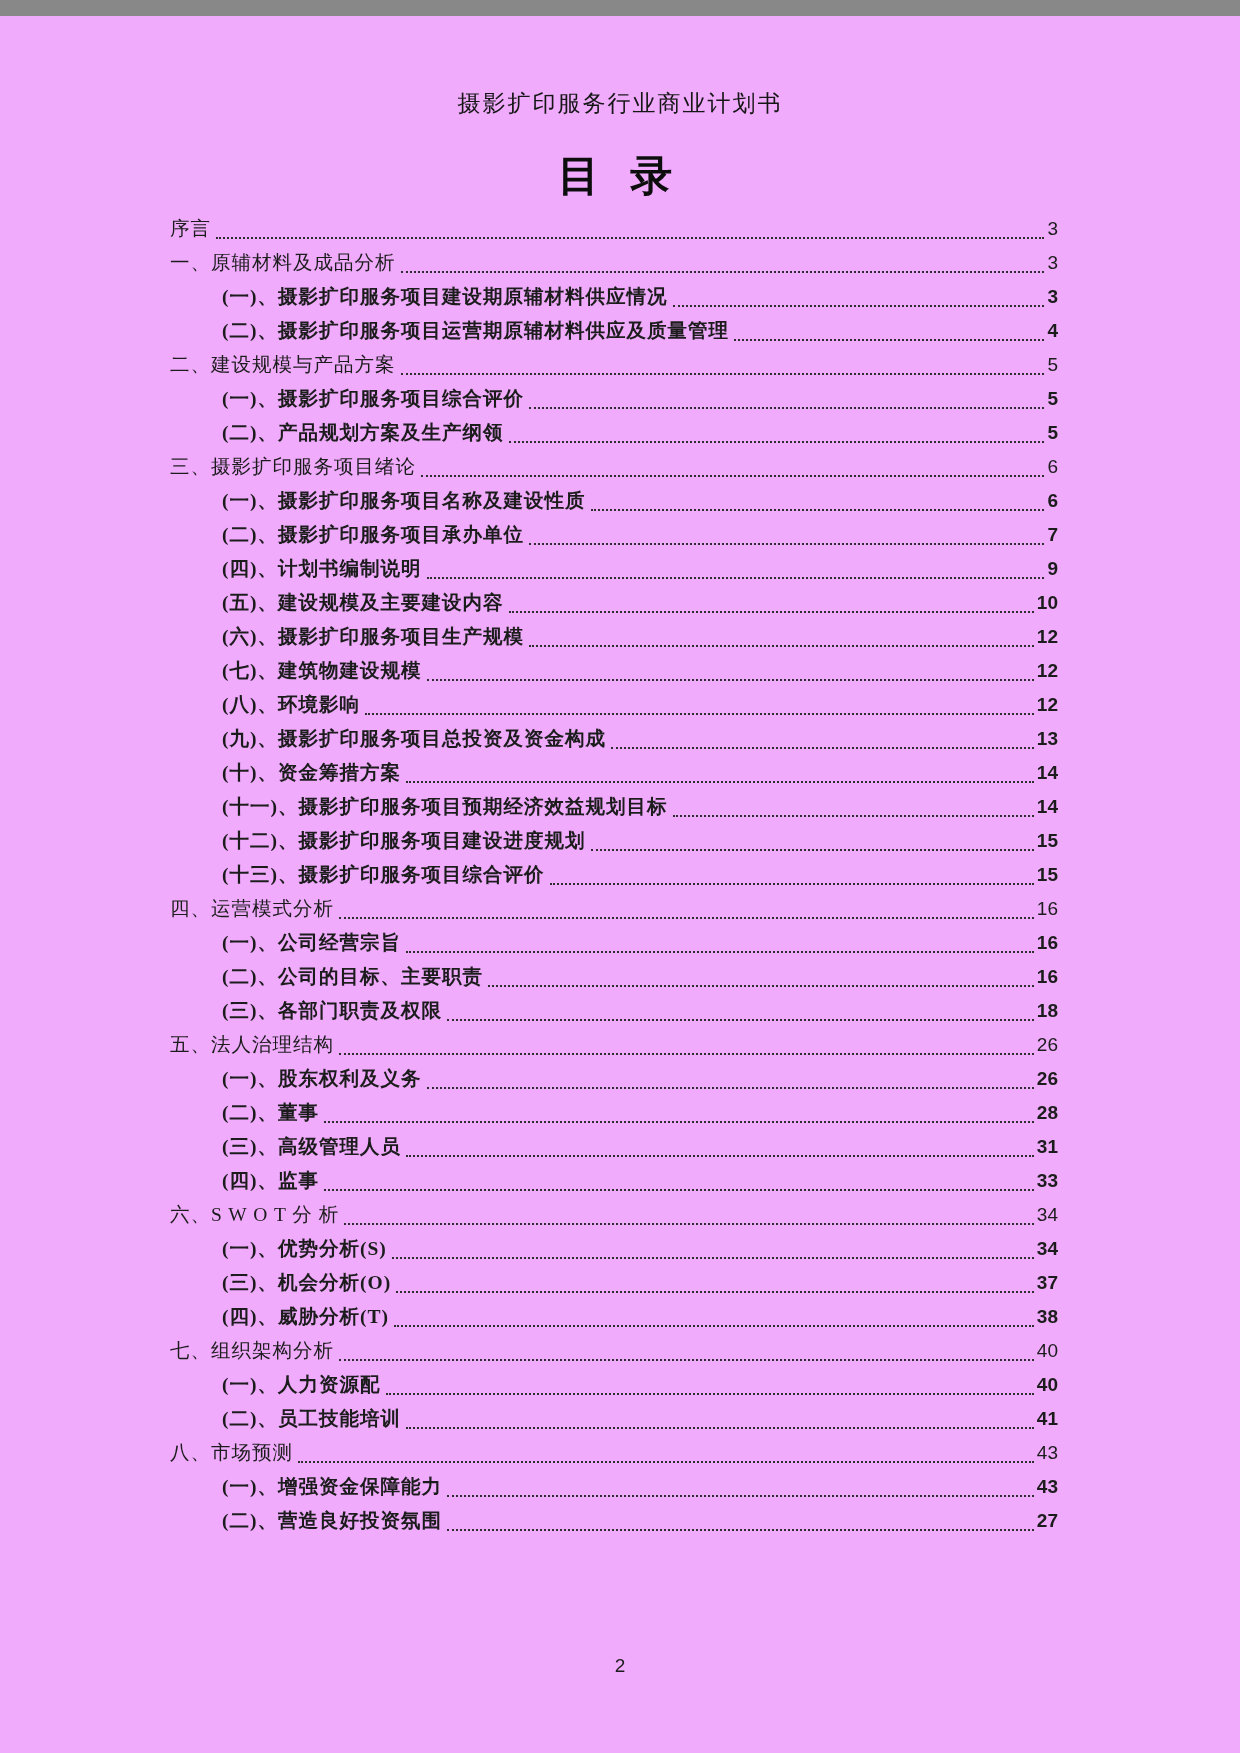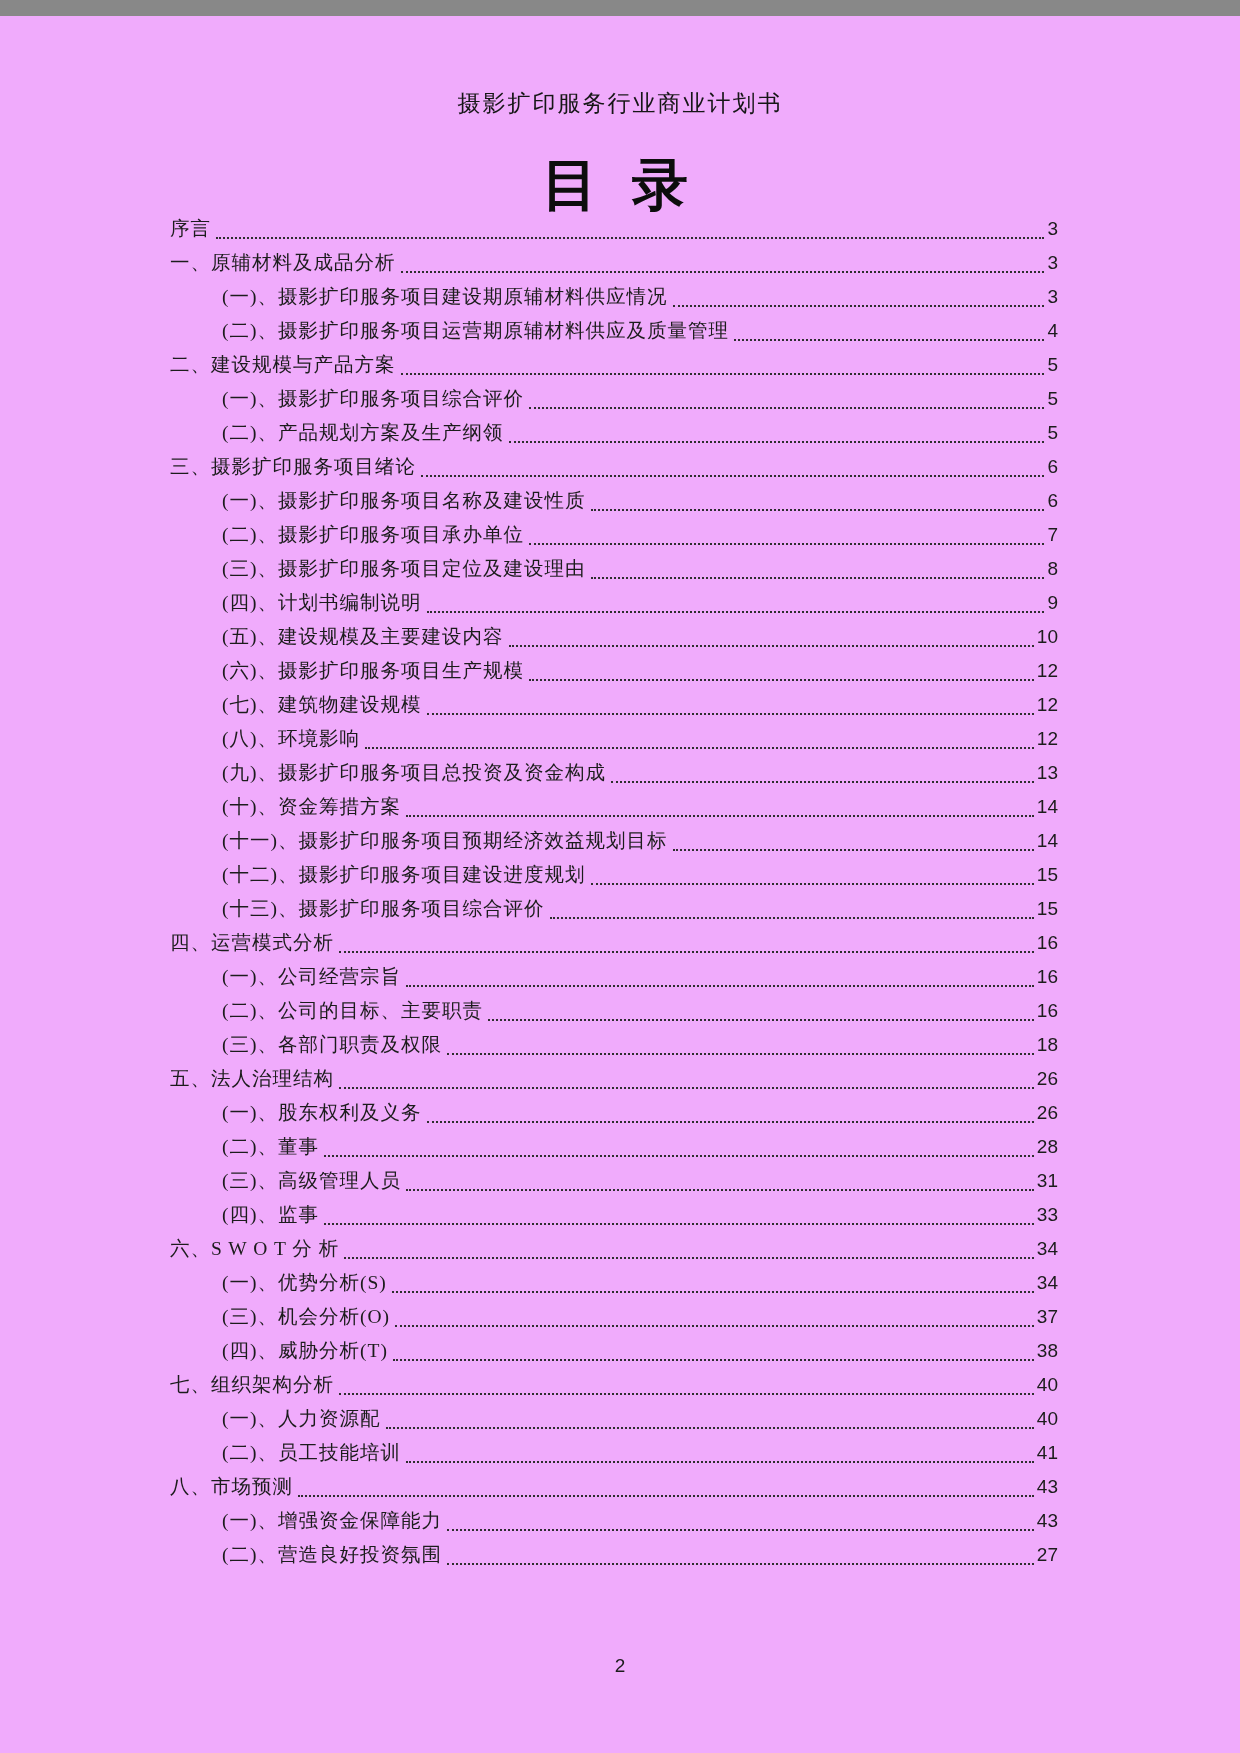--- a/index.html
+++ b/index.html
@@ -23,41 +23,41 @@
     font-size: 23px;
     letter-spacing: 2px;
     color: #161616;
   }
   .toc-title {
     position: absolute;
     top: 132px;
     left: 0;
     width: 100%;
     text-align: center;
-    font-size: 56px;
+    font-size: 42px;
     font-weight: bold;
     letter-spacing: 10px;
     color: #0d0d0d;
   }
   .toc-list {
     position: absolute;
     top: 196px;
     left: 170px;
     right: 182px;
   }
   .toc-row {
     display: flex;
     align-items: baseline;
     height: 34px;
     font-size: 19.5px;
     line-height: 34px;
     white-space: nowrap;
     cursor: pointer;
   }
-  .toc-row.level-2 { padding-left: 52px; }
+  .toc-row.level-2 { padding-left: 52px; font-weight: bold; }
   .toc-label { flex: 0 0 auto; letter-spacing: 1px; }
   .toc-leader {
     flex: 1 1 auto;
     min-width: 14px;
     position: relative;
     align-self: stretch;
   }
   .toc-leader::after {
     content: "";
     position: absolute;
@@ -135,25 +135,20 @@
         <span class="toc-label">(一)、摄影扩印服务项目名称及建设性质</span>
         <span class="toc-leader"></span>
         <span class="toc-page">6</span>
       </div>
       <div class="toc-row level-2">
         <span class="toc-label">(二)、摄影扩印服务项目承办单位</span>
         <span class="toc-leader"></span>
         <span class="toc-page">7</span>
       </div>
       <div class="toc-row level-2">
-        <span class="toc-label">(三)、摄影扩印服务项目定位及建设理由</span>
-        <span class="toc-leader"></span>
-        <span class="toc-page">8</span>
-      </div>
-      <div class="toc-row level-2">
         <span class="toc-label">(四)、计划书编制说明</span>
         <span class="toc-leader"></span>
         <span class="toc-page">9</span>
       </div>
       <div class="toc-row level-2">
         <span class="toc-label">(五)、建设规模及主要建设内容</span>
         <span class="toc-leader"></span>
         <span class="toc-page">10</span>
       </div>
       <div class="toc-row level-2">

